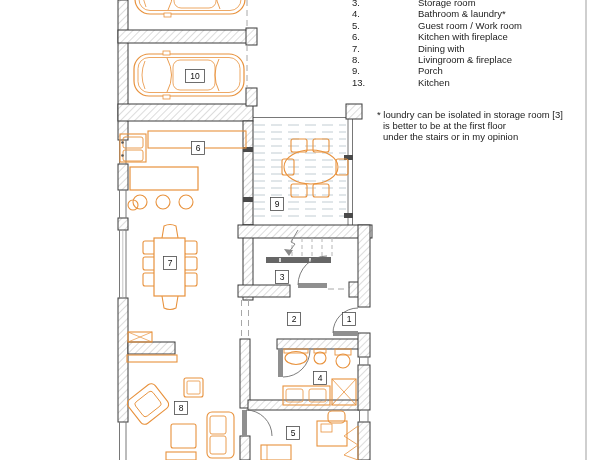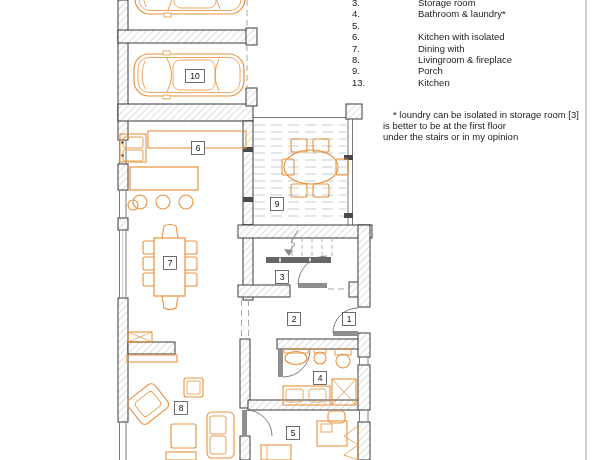--- a/index.html
+++ b/index.html
@@ -18,21 +18,21 @@
   .arc{fill:none;stroke:#6e6e6e;stroke-width:0.9;}
   .dark{fill:#4a4a4a;}
   .gray{stroke:#888;stroke-width:1;fill:none;}
   .lblbox{fill:#fff;stroke:#4a4a4a;stroke-width:0.8;}
   .lbltxt{font:8.5px "Liberation Sans",sans-serif;fill:#101010;text-anchor:middle;}
   #legend{position:absolute;left:352px;top:-3px;font-size:9.5px;line-height:11.4px;}
   .leg-row{display:flex;white-space:nowrap;}
   .leg-num{width:66px;flex:0 0 66px;}
   #note{position:absolute;left:377px;top:109px;font-size:9.5px;line-height:11px;white-space:nowrap;}
   .note-line{padding-left:6px;}
-  .note-line:first-child{padding-left:0;margin-left:16px;}
+  .note-line:first-child{padding-left:0;}
   #sheet-edge{position:absolute;left:585px;top:0;width:2px;height:460px;background:#cfcfcf;}
 </style>
 </head>
 <body>
 
 <div id="canvas">
 
 <svg id="plan-svg" width="600" height="460" viewBox="0 0 600 460">
   <defs>
     <pattern id="hatch" width="5" height="5" patternUnits="userSpaceOnUse" patternTransform="rotate(45)">
@@ -321,24 +321,25 @@
       <div class="leg-row">
         <span class="leg-num">3.</span>
         <span>Storage room</span>
       </div>
       <div class="leg-row">
         <span class="leg-num">4.</span>
         <span>Bathroom &amp; laundry*</span>
       </div>
       <div class="leg-row">
         <span class="leg-num">5.</span>
+        <span>Guest room / Work room</span>
       </div>
       <div class="leg-row">
         <span class="leg-num">6.</span>
-        <span>Kitchen with isolated</span>
+        <span>Kitchen with fireplace</span>
       </div>
       <div class="leg-row">
         <span class="leg-num">7.</span>
         <span>Dining with</span>
       </div>
       <div class="leg-row">
         <span class="leg-num">8.</span>
         <span>Livingroom &amp; fireplace</span>
       </div>
       <div class="leg-row">

